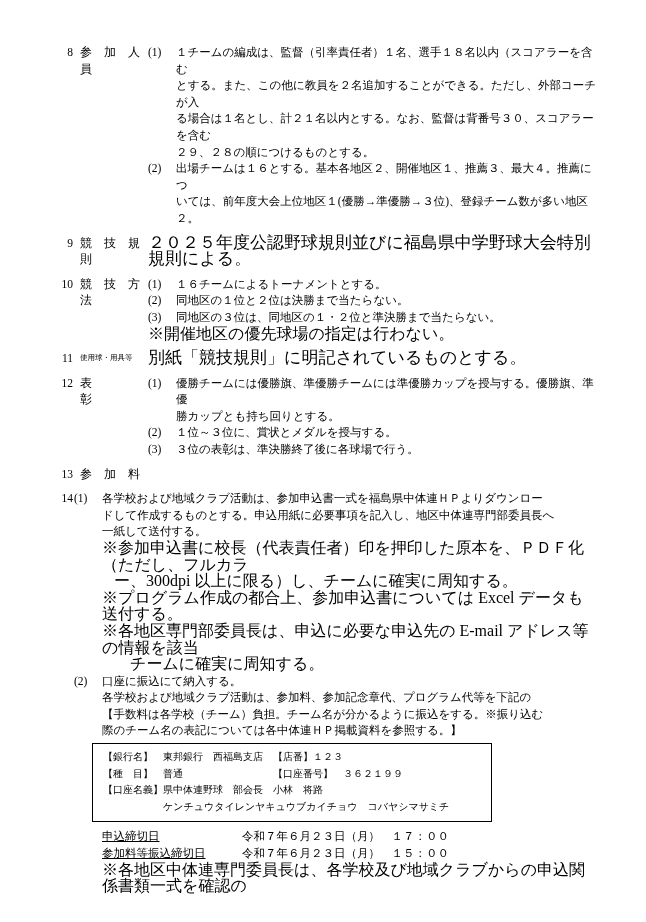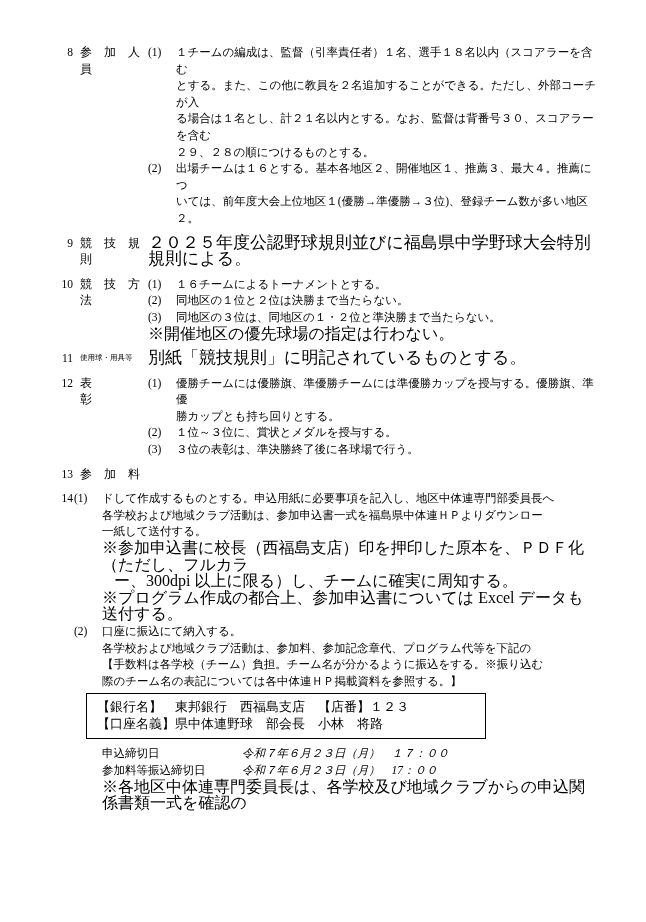--- a/index.html
+++ b/index.html
@@ -75,39 +75,39 @@
     font-size: 17px;
     line-height: 16.6px;
   }
   .note {
     font-size: 16px;
     line-height: 16.6px;
   }
   .indent1 { padding-left: 12px; }
   .bank-box {
     border: 1px solid #000;
-    margin: 4px 0 6px 12px;
+    margin: 4px 0 6px 18px;
     padding: 5px 10px 6px 10px;
     width: 400px;
     box-sizing: border-box;
-    font-size: 13px;
+    font-size: 10px;
     line-height: 16.6px;
   }
   .bank-line {
     white-space: pre;
   }
   .dates {
     display: flex;
   }
   .dates .lbl {
     flex: 0 0 140px;
+    text-decoration: underline;
   }
   .dates .val {
     flex: 1 1 auto;
-    font-style: italic;
   }
 </style>
 </head>
 <body>
 
 <div class="page">
   <div class="doc-body">
 
     <div class="item">
       <div class="num">8</div>
@@ -194,53 +194,57 @@
       <div class="num">13</div>
       <div class="heading">参　加　料</div>
     </div>
 
     <div class="item">
       <div class="num">14</div>
       <div class="content">
         <div class="sub">
           <div class="sub-num">(1)</div>
           <div class="sub-txt">
+            <div>各学校および地域クラブ活動は、参加申込書一式を福島県中体連ＨＰよりダウンロー</div>
             <div>ドして作成するものとする。申込用紙に必要事項を記入し、地区中体連専門部委員長へ</div>
-            <div>各学校および地域クラブ活動は、参加申込書一式を福島県中体連ＨＰよりダウンロー</div>
             <div>一紙して送付する。</div>
-            <div class="note">※参加申込書に校長（西福島支店）印を押印した原本を、ＰＤＦ化（ただし、フルカラ</div>
+            <div class="note">※参加申込書に校長（代表責任者）印を押印した原本を、ＰＤＦ化（ただし、フルカラ</div>
             <div class="note indent1">ー、300dpi 以上に限る）し、チームに確実に周知する。</div>
             <div class="note">※プログラム作成の都合上、参加申込書については Excel データも送付する。</div>
+            <div class="note">※各地区専門部委員長は、申込に必要な申込先の E-mail アドレス等の情報を該当</div>
+            <div class="note indent1">　チームに確実に周知する。</div>
           </div>
         </div>
         <div class="sub">
           <div class="sub-num">(2)</div>
           <div class="sub-txt">
             <div>口座に振込にて納入する。</div>
             <div>各学校および地域クラブ活動は、参加料、参加記念章代、プログラム代等を下記の</div>
             <div>【手数料は各学校（チーム）負担。チーム名が分かるように振込をする。※振り込む</div>
             <div>際のチーム名の表記については各中体連ＨＰ掲載資料を参照する。】</div>
           </div>
         </div>
 
         <div class="bank-box">
           <div class="bank-line">【銀行名】　東邦銀行　西福島支店　【店番】１２３</div>
+          <div class="bank-line">【種　目】　普通　　　　　　　　　【口座番号】　３６２１９９</div>
           <div class="bank-line">【口座名義】県中体連野球　部会長　小林　将路</div>
+          <div class="bank-line">　　　　　　ケンチュウタイレンヤキュウブカイチョウ　コバヤシマサミチ</div>
         </div>
 
         <div class="sub">
           <div class="sub-num"></div>
           <div class="sub-txt">
             <div class="dates">
               <div class="lbl">申込締切日</div>
               <div class="val">令和７年６月２３日（月）　１７：００</div>
             </div>
             <div class="dates">
               <div class="lbl">参加料等振込締切日</div>
-              <div class="val">令和７年６月２３日（月）　17：００</div>
+              <div class="val">令和７年６月２３日（月）　１５：００</div>
             </div>
             <div class="note">※各地区中体連専門委員長は、各学校及び地域クラブからの申込関係書類一式を確認の</div>
 
           </div>
         </div>
       </div>
     </div>
 
   </div>
 </div>

